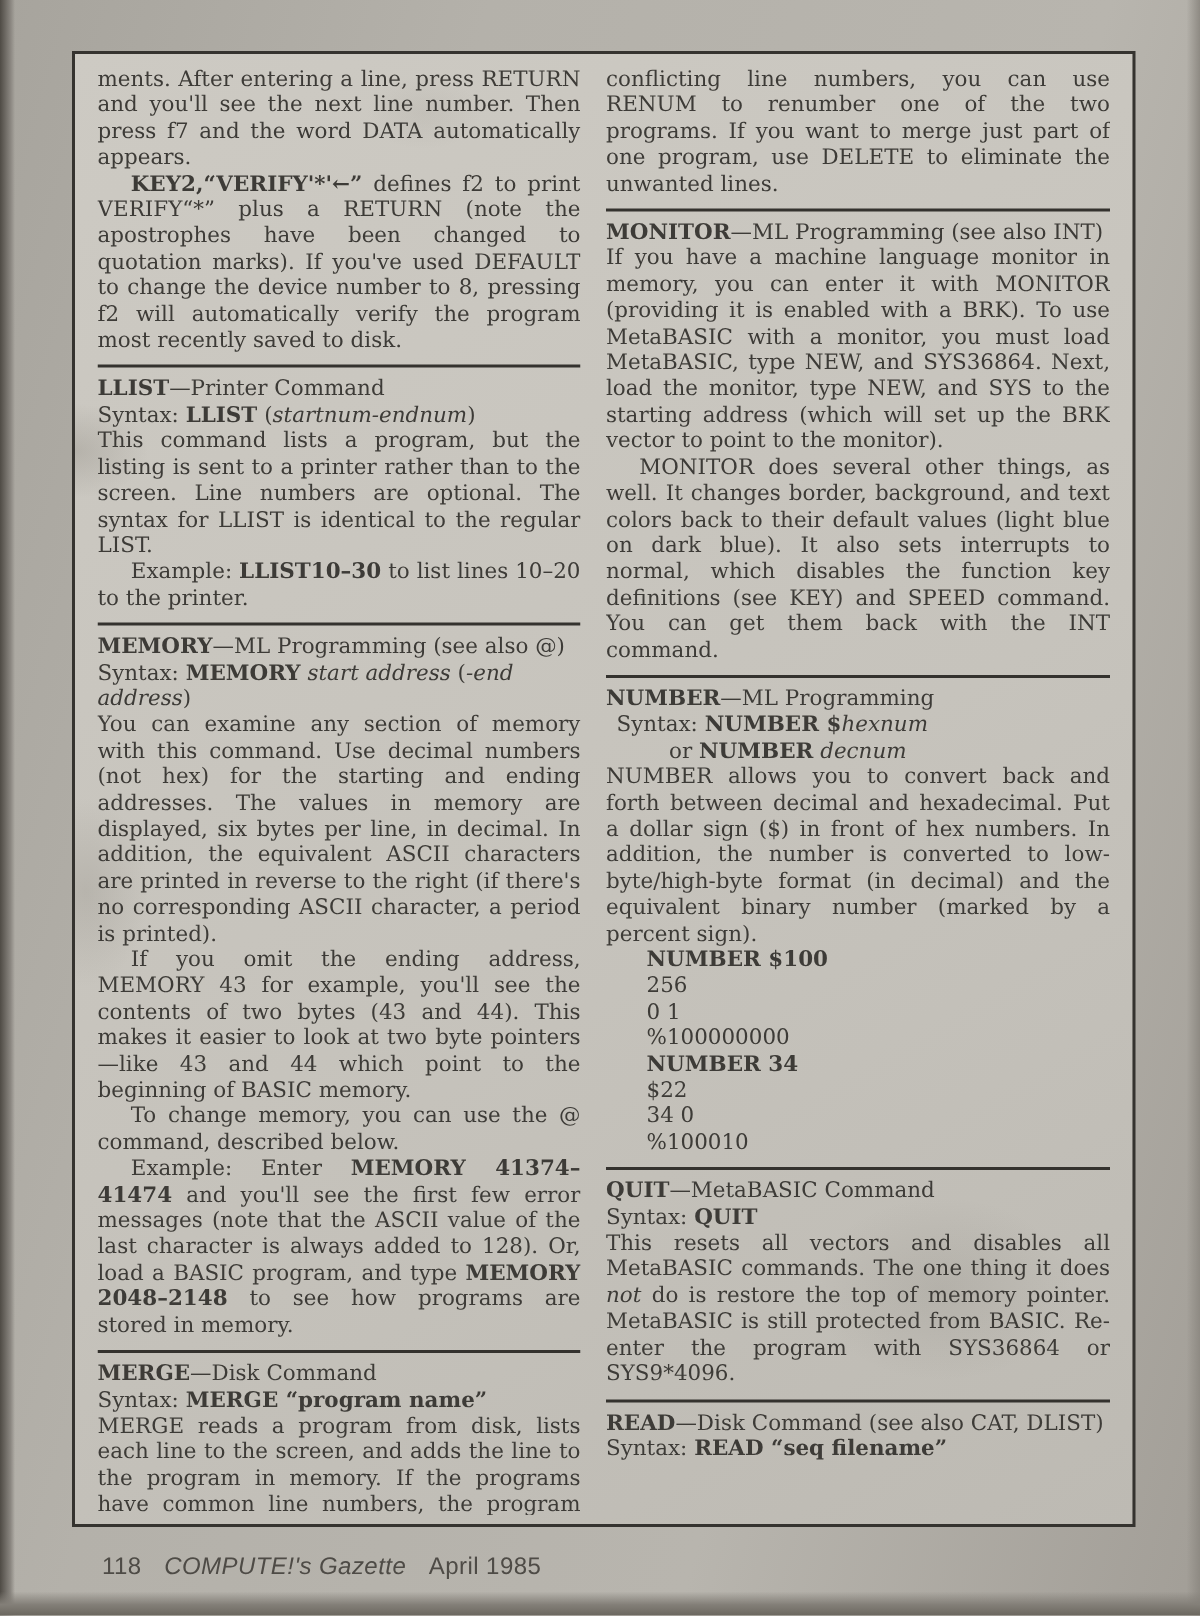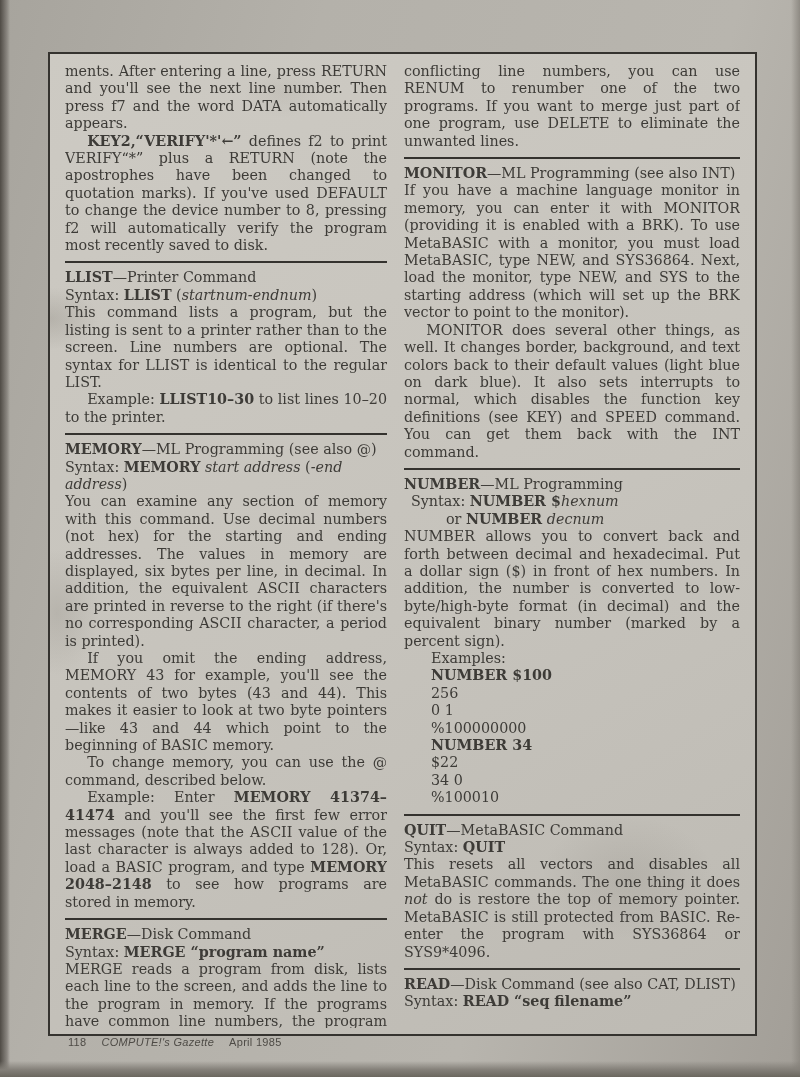--- a/index.html
+++ b/index.html
@@ -18,21 +18,21 @@
   }
   .edge-right{
     position:absolute;right:0;top:0;width:9px;height:100%;
     background:linear-gradient(270deg,#8e8a83,rgba(142,138,131,0));
   }
   .edge-bottom{
     position:absolute;left:0;bottom:0;width:100%;height:16px;
     background:linear-gradient(180deg,rgba(111,107,100,0),#837f78 55%,#6b675f);
   }
   .content-box{
-    position:absolute;left:48px;top:52px;width:709px;height:984px;
+    position:absolute;left:48px;top:34px;width:709px;height:984px;
     box-sizing:border-box;border:2px solid #35332f;
     padding:9px 15px 6px 15px;
     display:grid;grid-template-columns:322px 1fr;column-gap:17px;
     background:
       radial-gradient(ellipse 70px 45px at 0% 27%, rgba(97,92,83,0.20), rgba(97,92,83,0) 70%),
       radial-gradient(ellipse 60px 90px at 1% 57%, rgba(97,92,83,0.16), rgba(97,92,83,0) 70%),
       radial-gradient(ellipse 120px 85px at 82% 84%, rgba(97,92,83,0.13), rgba(97,92,83,0) 72%),
       radial-gradient(ellipse 55px 35px at 33% 4%, rgba(97,92,83,0.08), rgba(97,92,83,0) 70%),
       linear-gradient(150deg,#cdcac3,#c6c3bc 55%,#bdbab3);
   }
@@ -42,21 +42,21 @@
   .para-indent{text-indent:1.55em;}
   .heading{margin-top:1px;}
   .syntax-sub{padding-left:7px;}
   .syntax-cont{padding-left:42px;}
   .example{padding-left:27px;}
   .rule{border:none;border-top:2px solid #34322e;height:0;margin:7px 0 6px 0;}
   .b{font-weight:bold;}
   .i{font-style:italic;text-align:center;}
   .footer{
     position:absolute;left:68px;top:1036px;
-    font-family:"Liberation Sans", sans-serif;font-size:11px;
+    font-family:"Liberation Sans", sans-serif;font-size:16px;
     color:#4e4b46;letter-spacing:0.3px;
   }
   .footer .mag{font-style:italic;margin-left:15px;}
   .footer .date{margin-left:15px;}
 </style>
 </head>
 <body>
 
 <div class="scan">
   <div class="edge-left"></div>
@@ -88,21 +88,20 @@
         <div class="blk para"><span>conflicting line numbers, you can use RENUM to renumber one of the two programs. If you want to merge just part of one program, use DELETE to eliminate the unwanted lines.</span></div>
         <div class="blk rule"></div>
         <div class="blk heading"><span class="b">MONITOR</span><span>—ML Programming (see also INT)</span></div>
         <div class="blk para"><span>If you have a machine language monitor in memory, you can enter it with MONITOR (providing it is enabled with a BRK). To use MetaBASIC with a monitor, you must load MetaBASIC, type NEW, and SYS36864. Next, load the monitor, type NEW, and SYS to the starting address (which will set up the BRK vector to point to the monitor).</span></div>
         <div class="blk para-indent"><span>MONITOR does several other things, as well. It changes border, background, and text colors back to their default values (light blue on dark blue). It also sets interrupts to normal, which disables the function key definitions (see KEY) and SPEED command. You can get them back with the INT command.</span></div>
         <div class="blk rule"></div>
         <div class="blk heading"><span class="b">NUMBER</span><span>—ML Programming</span></div>
         <div class="blk syntax-sub"><span>Syntax: </span><span class="b">NUMBER $</span><span class="i">hexnum</span></div>
         <div class="blk syntax-cont"><span>or </span><span class="b">NUMBER</span><span> </span><span class="i">decnum</span></div>
         <div class="blk para"><span>NUMBER allows you to convert back and forth between decimal and hexadecimal. Put a dollar sign ($) in front of hex numbers. In addition, the number is converted to low-byte/high-byte format (in decimal) and the equivalent binary number (marked by a percent sign).</span></div>
-        <div class="blk example"><span>Examples:</span></div>
         <div class="blk example"><span class="b">NUMBER $100</span></div>
         <div class="blk example"><span>256</span></div>
         <div class="blk example"><span>0 1</span></div>
         <div class="blk example"><span>%100000000</span></div>
         <div class="blk example"><span class="b">NUMBER 34</span></div>
         <div class="blk example"><span>$22</span></div>
         <div class="blk example"><span>34 0</span></div>
         <div class="blk example"><span>%100010</span></div>
         <div class="blk rule"></div>
         <div class="blk heading"><span class="b">QUIT</span><span>—MetaBASIC Command</span></div>

